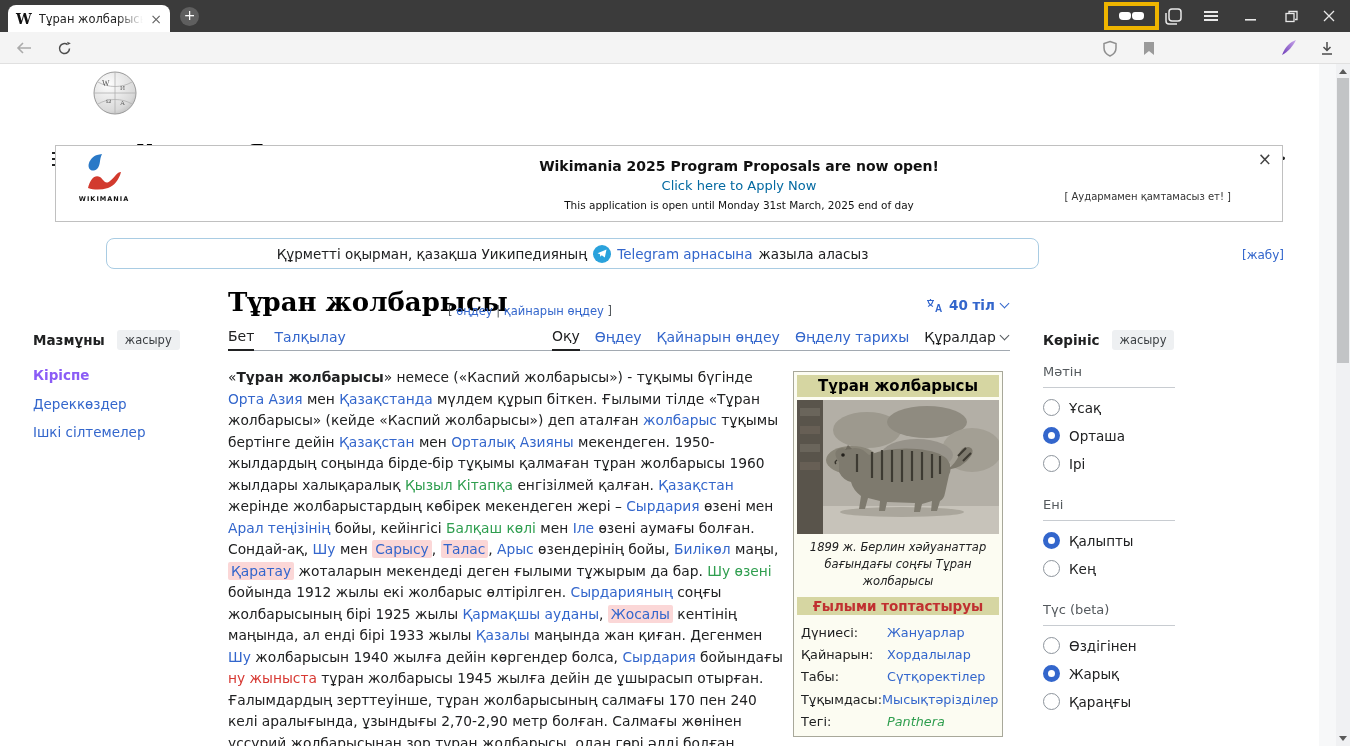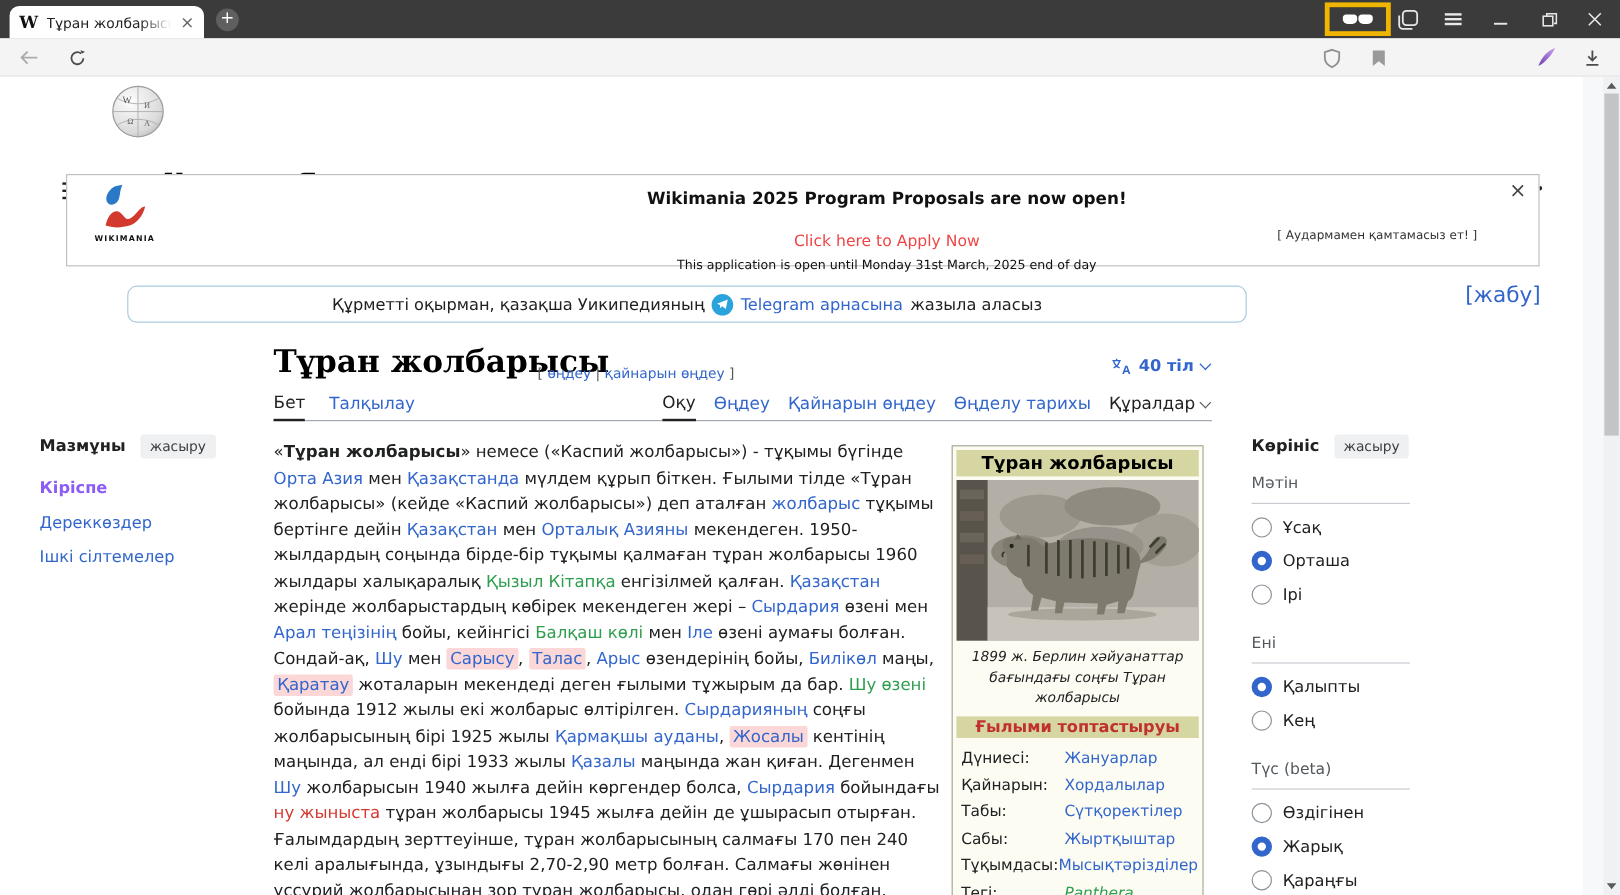--- a/index.html
+++ b/index.html
@@ -56,27 +56,27 @@
   #searchbtn { position:absolute; left:600px; top:82px; width:52px; height:29px; border:1px solid #a2a9b1; background:#fff;
                font-weight:bold; font-size:13.5px; color:#202122; display:flex; align-items:center; justify-content:center; }
   #hdr-links { position:absolute; right:90px; top:88px; display:flex; gap:14px; font-size:13.5px; align-items:center; }
   #hdr-links a { color:#3366cc; text-decoration:none; }
   #hdr-more { position:absolute; right:62px; top:87px; font-size:13px; color:#202122; letter-spacing:1px; }
 
   
   #banner { position:absolute; left:55px; top:81px; width:1228px; height:77px; border:1px solid #c0c0c0; background:#fff; }
   #banner-center { position:absolute; left:150px; right:10px; top:12px; text-align:center; }
   .bn-title { font-size:14px; font-weight:bold; color:#111; }
-  .bn-link { font-size:13px; color:#ef4444; margin-top:20px; }
+  .bn-link { font-size:13px; color:#0369a1; margin-top:4px; }
   .bn-small { font-size:10.5px; color:#111; margin-top:6px; }
   .bn-note { position:absolute; right:51px; bottom:19px; font-size:10px; color:#333; }
   .bn-close { position:absolute; right:10px; top:3px; font-size:17px; color:#444; }
   #wm-logo { position:absolute; left:18px; top:6px; width:60px; text-align:center; }
   #wm-logo .wmtxt { font-size:6.5px; font-weight:bold; letter-spacing:1px; color:#111; margin-top:1px; }
-  #close-note { position:absolute; right:66px; top:172px; font-size:18px; color:#3366cc; }
+  #close-note { position:absolute; right:66px; top:184px; font-size:12px; color:#3366cc; }
 
   
   #tg { position:absolute; left:106px; top:174px; width:933px; height:31px; border:1px solid #a9cce3; border-radius:8px; background:#fff;
         display:flex; align-items:center; justify-content:center; gap:6px; font-size:13.5px; color:#202122; }
   #tg a { color:#3366cc; text-decoration:none; }
   .tg-circ { width:18px; height:18px; border-radius:50%; background:#2aa2dc; display:flex; align-items:center; justify-content:center; }
 
   
   #a-title { position:absolute; left:228px; top:223px; font-family:"DejaVu Serif","Liberation Serif",serif; font-size:26px; color:#000; }
   #a-edit { position:absolute; left:448px; top:240px; font-size:11.5px; color:#54595d; }
@@ -89,21 +89,21 @@
 
   #tabsbar { position:absolute; left:228px; top:264px; width:782px; height:23px; border-bottom:1px solid #a2a9b1; font-size:14px; }
   #tabs-l { position:absolute; left:0; top:0; display:flex; gap:20px; }
   #tabs-r { position:absolute; right:2px; top:0; display:flex; gap:15px; }
   .wtab { color:#3366cc; padding-bottom:5px; white-space:nowrap; display:flex; gap:5px; align-items:center; }
   .wtab.active { color:#202122; border-bottom:2px solid #202122; }
   .wtab.plain { color:#202122; }
 
   
   #toc { position:absolute; left:33px; top:266px; width:170px; }
-  .panel-head { display:flex; align-items:center; gap:12px; font-size:13.5px; font-weight:bold; color:#202122;margin-top:32px; }
+  .panel-head { display:flex; align-items:center; gap:12px; font-size:13.5px; font-weight:bold; color:#202122; }
   .hidechip { background:#eef0f2; border-radius:3px; padding:3px 8px; font-size:11.5px; font-weight:normal; color:#3a3e42; }
   #toc .items { margin-top:17px; display:flex; flex-direction:column; gap:12.5px; font-size:13.5px; }
   #toc .items a { color:#3366cc; text-decoration:none; }
   #toc .items a.toc-active { color:#8b5cf6; font-weight:bold; }
 
   
   #article-text { position:absolute; left:228px; top:303px; width:556px; font-size:13.8px; line-height:21.5px; color:#202122; }
   #article-text b { color:#202122; }
   .blue-link { color:#3366cc; text-decoration:none; }
   .green-link { color:#2f9e4f; text-decoration:none; }
@@ -404,24 +404,20 @@
         </div>
         <div class="ib-row">
           <span class="l">Қайнарын:</span>
           <a class="v">Хордалылар</a>
         </div>
         <div class="ib-row">
           <span class="l">Табы:</span>
           <a class="v">Сүтқоректілер</a>
         </div>
         <div class="ib-row">
-          <span class="l">Сабы:</span>
-          <a class="v">Жыртқыштар</a>
-        </div>
-        <div class="ib-row">
           <span class="l">Тұқымдасы:</span>
           <a class="v">Мысықтәрізділер</a>
         </div>
         <div class="ib-row">
           <span class="l">Тегі:</span>
           <span class="v taxon">Panthera</span>
         </div>
       </div>
   </div>
 

